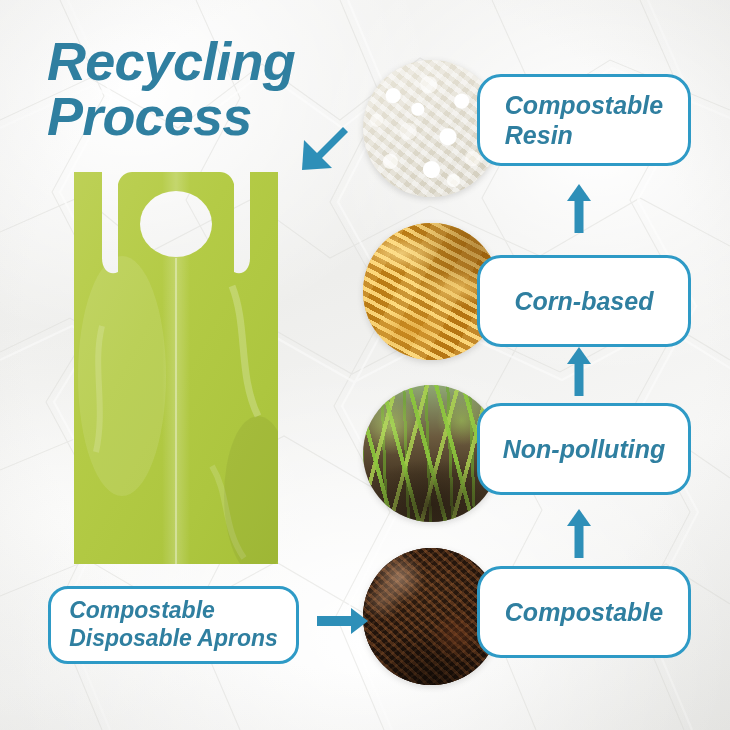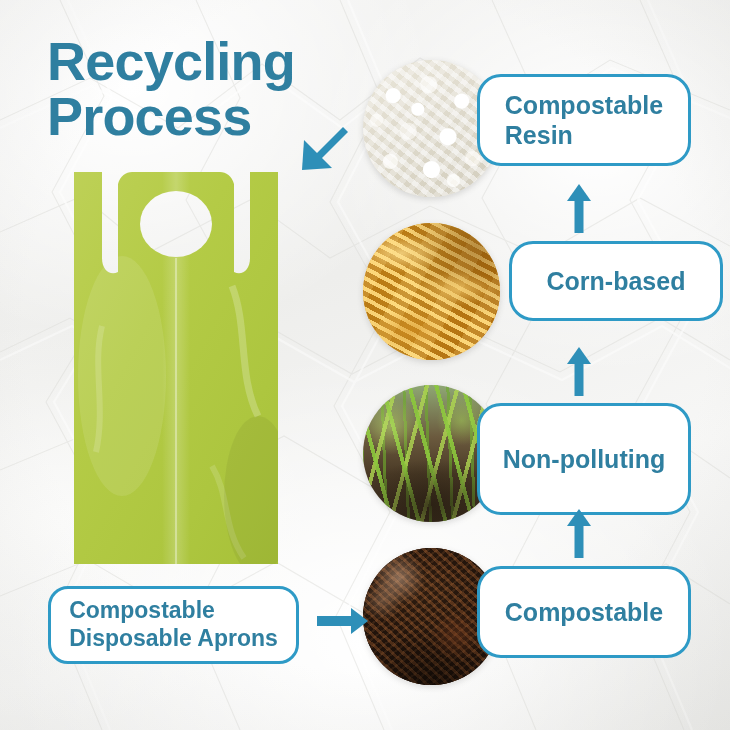--- a/index.html
+++ b/index.html
@@ -12,20 +12,21 @@
     font-family: "Liberation Sans", sans-serif;
     overflow: hidden;
   }
 
   #infographic {
     position: relative;
     width: 730px;
     height: 730px;
     background: #bef264;
     overflow: hidden;
+    font-style: italic;
   }
 
   
   .bg-base {
     position: absolute;
     inset: 0;
     background:
       radial-gradient(ellipse 60% 50% at 18% 12%, #ffffff 0%, rgba(255,255,255,0) 70%),
       radial-gradient(ellipse 55% 45% at 82% 20%, #ffffff 0%, rgba(255,255,255,0) 70%),
       radial-gradient(ellipse 70% 55% at 50% 88%, #ffffff 0%, rgba(255,255,255,0) 72%),
@@ -193,22 +194,22 @@
     font-weight: 700;
     line-height: 1.2;
     white-space: pre-line;
   }
   .card.right {
     left: 477px;
     width: 214px;
     font-size: 25px;
   }
   #card-resin       { top: 74px;  height: 92px; }
-  #card-corn        { top: 241px; height: 80px; margin-left: 32px; }
-  #card-nonpoll     { top: 403px; height: 112px; }
+  #card-corn        { top: 255px; height: 92px; }
+  #card-nonpoll     { top: 403px; height: 92px; }
   #card-compostable { top: 566px; height: 92px; }
 
   #card-aprons {
     left: 48px;
     top: 586px;
     width: 251px;
     height: 78px;
     font-size: 23px;
     border-radius: 20px;
   }

